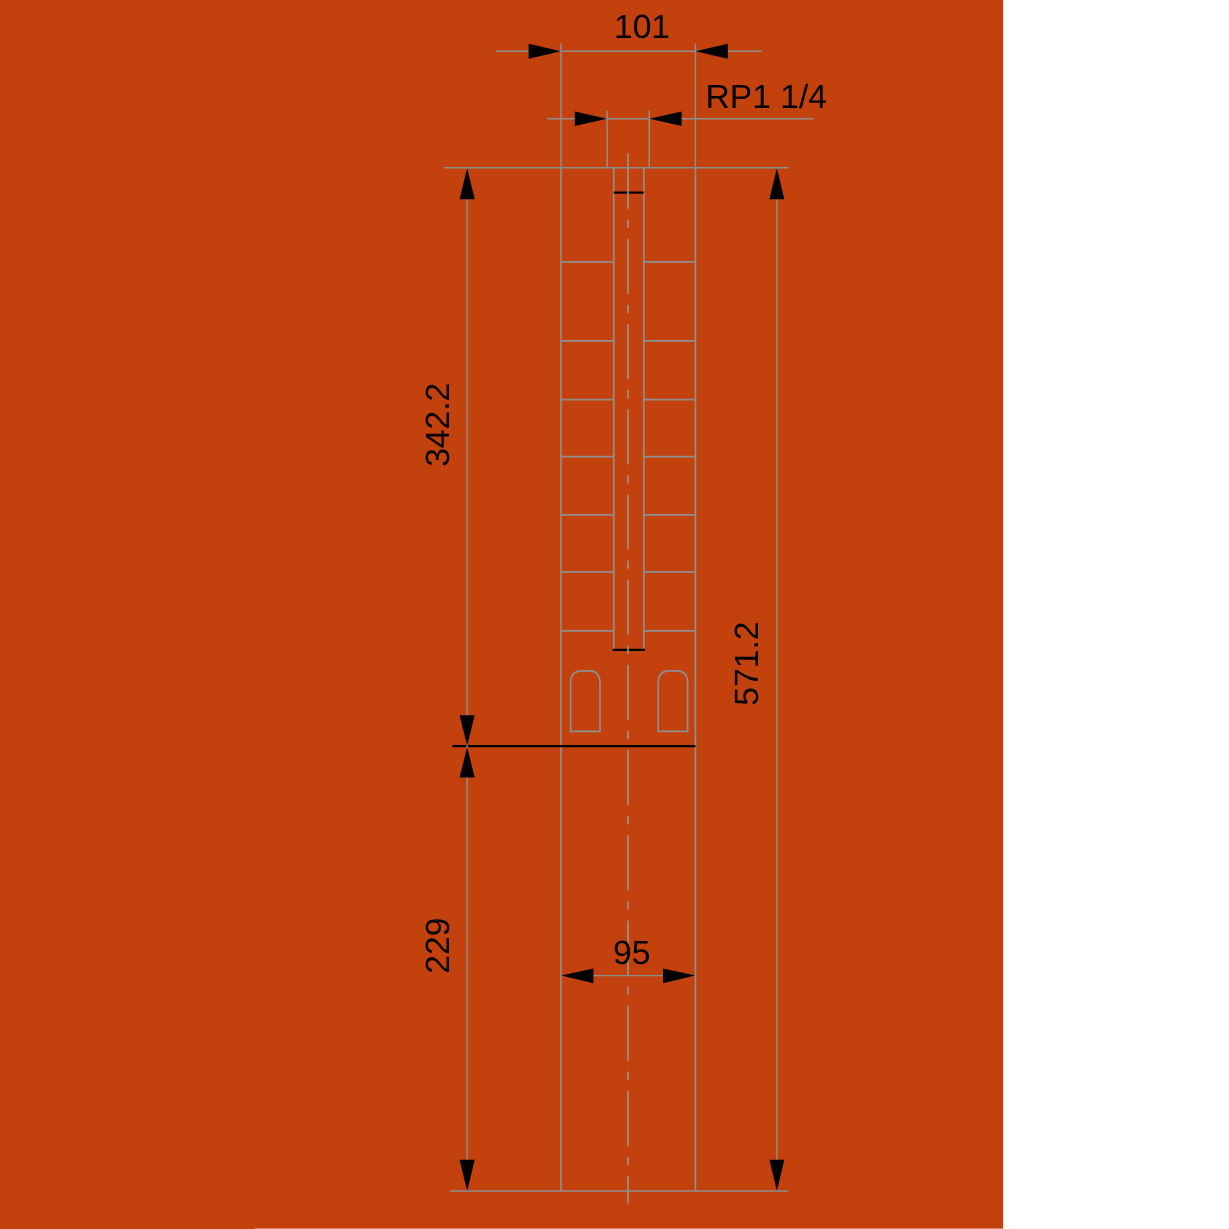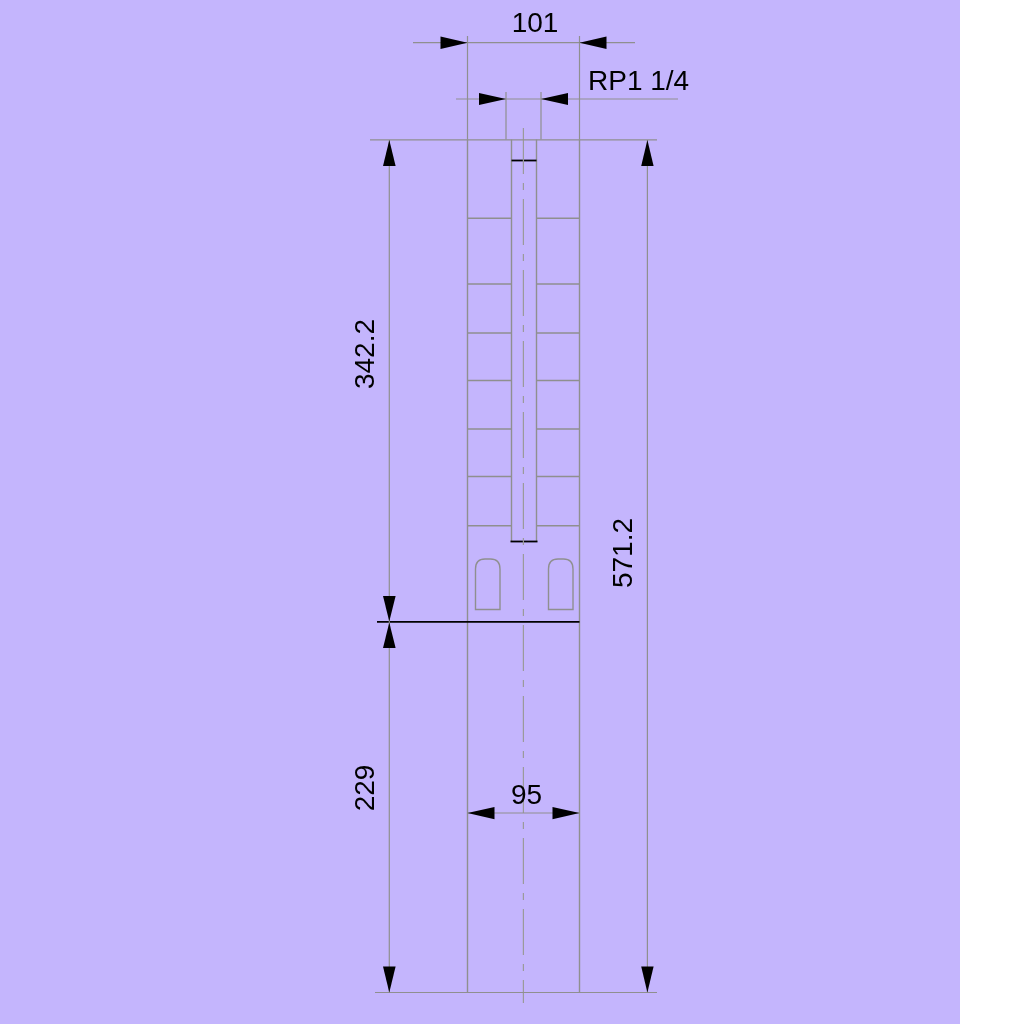--- a/index.html
+++ b/index.html
@@ -6,23 +6,23 @@
     margin: 0;
     padding: 0;
     background: #ffffff;
     width: 1024px;
     height: 1024px;
     overflow: hidden;
     font-family: "Liberation Sans", sans-serif;
   }
   .stage {
     position: relative;
-    width: 960px;
+    width: 836px;
     height: 1024px;
-    background: #c4b5fd;
+    background: #c2410c;
   }
   svg text {
     font-family: "Liberation Sans", sans-serif;
     font-size: 28px;
     fill: #000000;
   }
 </style>
 </head>
 <body>
 

